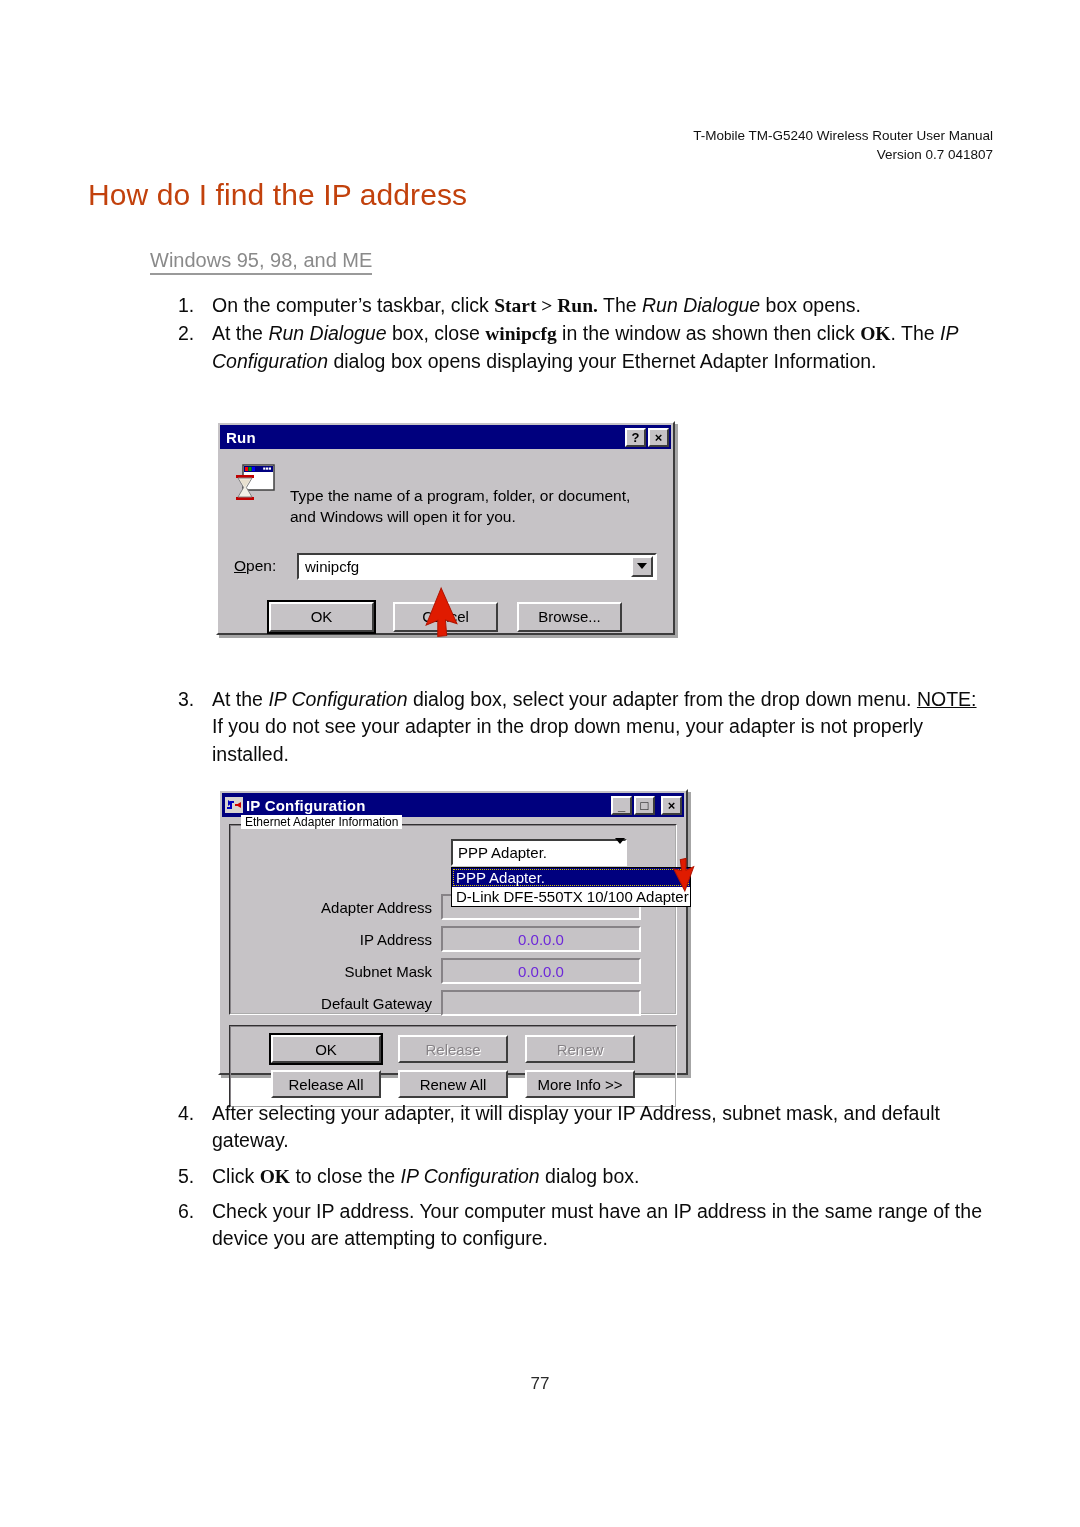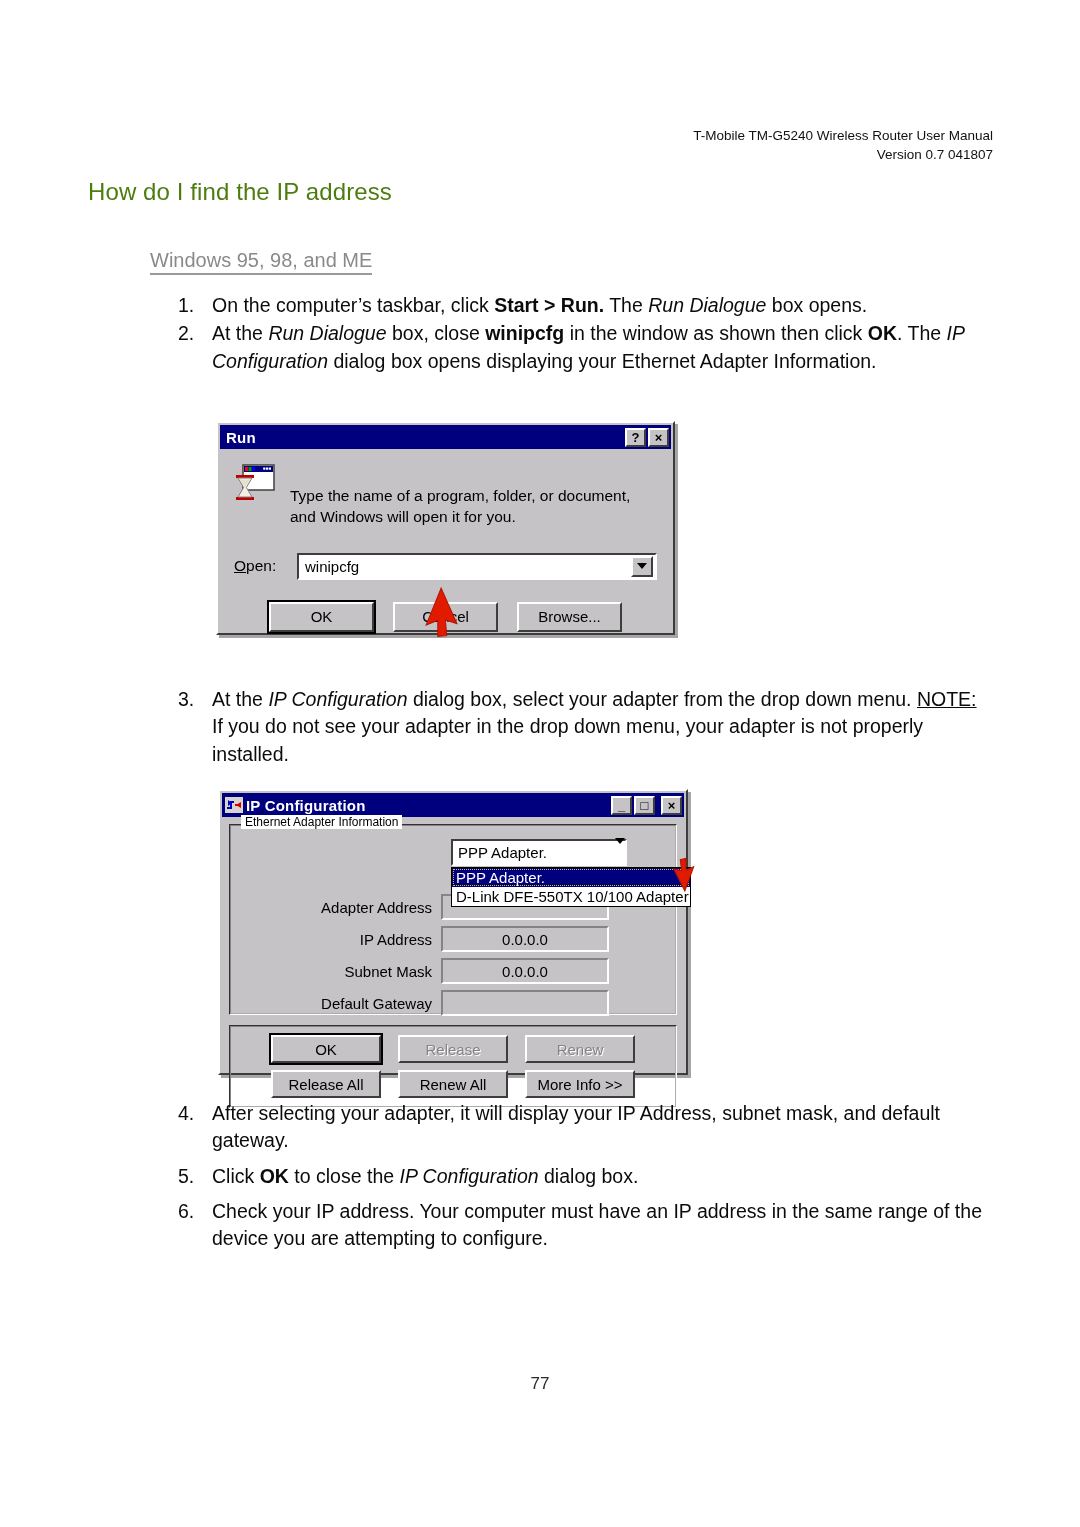--- a/index.html
+++ b/index.html
@@ -25,24 +25,24 @@
     font-size: 13.5px;
     line-height: 1.42;
     color: #111;
   }
 
   
   .page-title {
     position: absolute;
     top: 178px;
     left: 88px;
-    font-size: 24px;
+    font-size: 30px;
     font-weight: normal;
     letter-spacing: 0.1px;
-    color: #4d7c0f;
+    color: #c2410c;
     margin: 0;
   }
   .section-subtitle {
     position: absolute;
     top: 249px;
     left: 150px;
     font-size: 20px;
     color: #8a8a8a;
     border-bottom: 2px solid #9a9a9a;
     padding-bottom: 2px;
@@ -68,21 +68,21 @@
     align-items: flex-start;
     margin-bottom: 1px;
   }
   .step-num {
     width: 34px;
     flex: 0 0 34px;
     text-align: left;
   }
   .step-body { flex: 1 1 auto; }
 
-  .b { font-weight: bold; }
+  .b { font-weight: bold; font-family: Liberation Serif, serif; }
   .i { font-style: italic; }
   .u { text-decoration: underline; }
 
   
   .win {
     position: absolute;
     background: #c6c3c6;
     border-top: 2px solid #ffffff;
     border-left: 2px solid #ffffff;
     border-right: 2px solid #3d3d3d;
@@ -220,30 +220,30 @@
   }
   .field-row {
     display: flex; align-items: center; margin-bottom: 6px;
   }
   .field-label {
     width: 210px; flex: 0 0 210px; text-align: right;
     font-size: 15px; padding-right: 9px; color: #000;
     box-sizing: border-box;
   }
   .field-value {
-    width: 168px; height: 26px;
+    width: 200px; height: 26px;
     background: #c6c3c6;
     border-top: 2px solid #868286;
     border-left: 2px solid #868286;
     border-right: 2px solid #ffffff;
     border-bottom: 2px solid #ffffff;
     box-sizing: border-box;
     font-size: 15px;
     display: flex; align-items: center; justify-content: center;
-    color: #000000;
+    color: #6d28d9;
   }
   .adapter-combo-wrap {
     position: absolute; top: 13px; left: 220px; width: 176px;
   }
   .adapter-combo {
     height: 27px;
     background: #ffffff;
     border-top: 2px solid #3d3d3d;
     border-left: 2px solid #3d3d3d;
     border-right: 2px solid #ffffff;

